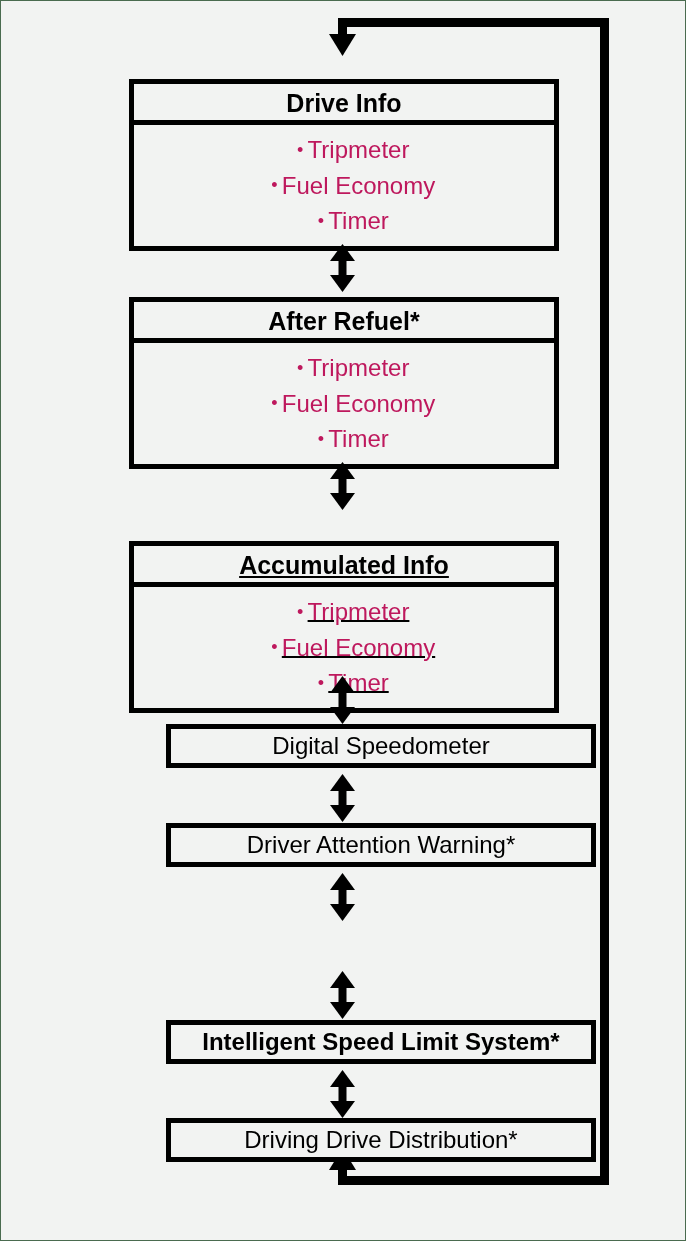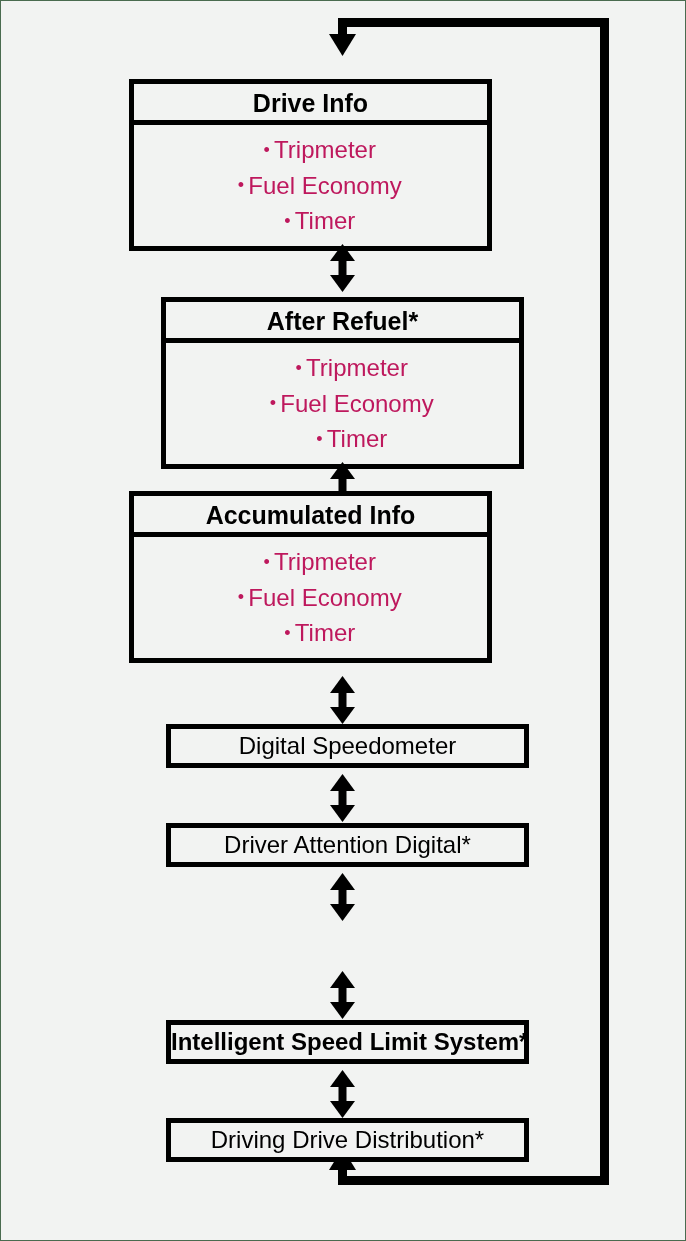--- a/index.html
+++ b/index.html
@@ -20,21 +20,21 @@
     height: 1241px;
     background: #f2f3f2;
     box-sizing: border-box;
     border: 1px solid #4a6b4f;
   }
 
   
   .node {
     position: absolute;
     left: 128px;
-    width: 363px;
+    width: 430px;
     box-sizing: border-box;
     border: 5px solid #000;
     background: #f2f3f2;
   }
 
   .node-header {
     box-sizing: border-box;
     height: 41px;
     line-height: 39px;
     text-align: center;
@@ -137,21 +137,21 @@
   </div>
 
   <div class="dbl-arrow" style="top:243px; height:48px;">
     <svg width="27" height="48" viewBox="0 0 27 48" aria-hidden="true">
       <polygon points="13.5,0 26,17 1,17" fill="#000"></polygon>
       <rect x="9.5" y="14" width="8" height="20" fill="#000"></rect>
       <polygon points="13.5,48 26,31 1,31" fill="#000"></polygon>
     </svg>
   </div>
 
-  <div class="node" style="top:296px;margin-left:32px;">
+  <div class="node" style="top:296px;">
     <div class="node-header">After Refuel*</div>
     <div class="node-body">
       <div class="bullet-row">
         <span class="bullet-dot">•</span><span class="bullet-text">Tripmeter</span>
       </div>
       <div class="bullet-row">
         <span class="bullet-dot">•</span><span class="bullet-text">Fuel Economy</span>
       </div>
       <div class="bullet-row">
         <span class="bullet-dot">•</span><span class="bullet-text">Timer</span>
@@ -160,21 +160,21 @@
   </div>
 
   <div class="dbl-arrow" style="top:461px; height:48px;">
     <svg width="27" height="48" viewBox="0 0 27 48" aria-hidden="true">
       <polygon points="13.5,0 26,17 1,17" fill="#000"></polygon>
       <rect x="9.5" y="14" width="8" height="20" fill="#000"></rect>
       <polygon points="13.5,48 26,31 1,31" fill="#000"></polygon>
     </svg>
   </div>
 
-  <div class="node" style="top:490px;">
+  <div class="node" style="top:540px;text-decoration:underline;">
     <div class="node-header">Accumulated Info</div>
     <div class="node-body">
       <div class="bullet-row">
         <span class="bullet-dot">•</span><span class="bullet-text">Tripmeter</span>
       </div>
       <div class="bullet-row">
         <span class="bullet-dot">•</span><span class="bullet-text">Fuel Economy</span>
       </div>
       <div class="bullet-row">
         <span class="bullet-dot">•</span><span class="bullet-text">Timer</span>
@@ -196,21 +196,21 @@
 
   <div class="dbl-arrow" style="top:773px; height:48px;">
     <svg width="27" height="48" viewBox="0 0 27 48" aria-hidden="true">
       <polygon points="13.5,0 26,17 1,17" fill="#000"></polygon>
       <rect x="9.5" y="14" width="8" height="20" fill="#000"></rect>
       <polygon points="13.5,48 26,31 1,31" fill="#000"></polygon>
     </svg>
   </div>
 
   <div class="node node-simple" style="top:822px;">
-    <span class="simple-label">Driver Attention Digital*</span>
+    <span class="simple-label">Driver Attention Warning*</span>
   </div>
 
   <div class="dbl-arrow" style="top:872px; height:48px;">
     <svg width="27" height="48" viewBox="0 0 27 48" aria-hidden="true">
       <polygon points="13.5,0 26,17 1,17" fill="#000"></polygon>
       <rect x="9.5" y="14" width="8" height="20" fill="#000"></rect>
       <polygon points="13.5,48 26,31 1,31" fill="#000"></polygon>
     </svg>
   </div>
 

